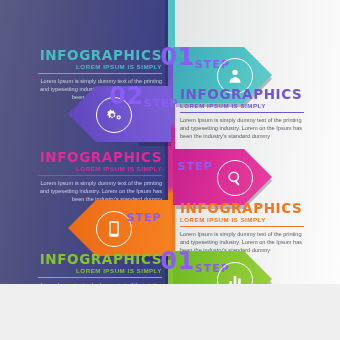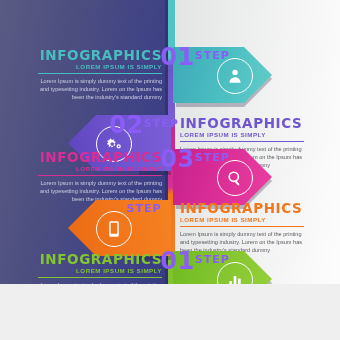--- a/index.html
+++ b/index.html
@@ -24,21 +24,21 @@
     background:linear-gradient(180deg,#51c4c8 0%,#52c2c6 17%,#6b57c8 19%,#7a5fd6 36%,
       #c9268c 38%,#d62f95 55%,#f2741c 57%,#f57d1e 74%,#7ec229 76%,#8dc63f 100%);
   }
   .spine-shadow{
     position:absolute;left:165px;top:0;width:4px;height:340px;
     background:rgba(30,30,60,.30);
   }
 
   
   .row{position:absolute;left:0;width:340px;height:68px;}
-  .r1{top:42px;} .r2{top:110px;} .r3{top:144px;} .r4{top:195px;} .r5{top:246px;}
+  .r1{top:42px;} .r2{top:81px;} .r3{top:144px;} .r4{top:195px;} .r5{top:246px;}
 
   
   .banner{position:absolute;top:5px;height:56px;}
   .banner .shade{
     position:absolute;left:0;top:4px;width:100%;height:100%;
     opacity:.28;background:#1a1a3a;
   }
   .banner .face{position:absolute;left:0;top:0;width:100%;height:100%;}
 
   
@@ -59,21 +59,21 @@
   .c2 .face{background:linear-gradient(260deg,#7b5fd8 0%,#6f55cf 45%,#5f46bd 100%);}
   .c3 .face{background:linear-gradient(105deg,#c7218c 0%,#da2d96 45%,#ec3f9f 100%);}
   .c4 .face{background:linear-gradient(260deg,#f58220 0%,#f2761b 50%,#ea6a14 100%);}
   .c5 .face{background:linear-gradient(105deg,#6fba22 0%,#83c52f 45%,#97d13c 100%);}
 
   
   .stepblk{position:absolute;top:0;height:56px;color:#8b5cf6;
     display:flex;flex-direction:row;justify-content:center;align-items:center;}
   .num{font-size:24px;font-weight:bold;line-height:20px;letter-spacing:.5px;
        font-family:"DejaVu Sans",sans-serif;}
-  .stp{font-size:11px;font-weight:bold;line-height:12px;letter-spacing:1px;margin-top:3px;
+  .stp{font-size:11px;font-weight:bold;line-height:12px;letter-spacing:1px;margin-top:12px;
        font-family:"DejaVu Sans",sans-serif;text-align:center;}
   .b-right .stepblk{left:4px;width:36px;align-items:flex-start;}
   .b-left  .stepblk{right:8px;width:38px;align-items:flex-start;}
 
   
   .iconwrap{position:absolute;top:11px;width:34px;height:34px;border-radius:50%;
     border:1.6px solid #fff;display:flex;align-items:center;justify-content:center;}
   .b-right .iconwrap{left:44px;}
   .b-left  .iconwrap{left:28px;}
   .iconwrap svg{width:18px;height:18px;fill:#ffffff;}
@@ -152,21 +152,20 @@
   <div class="row r3">
     <div class="txt txt-left">
       <div class="head h3c">INFOGRAPHICS</div>
       <div class="sub h3c">LOREM IPSUM IS SIMPLY</div>
       <div class="body">Lorem Ipsum is simply dummy text of the printing and typesetting industry. Lorem on the Ipsum has been the industry's standard dummy</div>
     </div>
     <div class="banner b-right c3">
       <div class="shade"></div>
       <div class="face"></div>
       <div class="stepblk">
-        <div class="num">03</div>
         <div class="stp">STEP</div>
       </div>
       <div class="iconwrap">
         <svg viewBox="0 0 24 24">
           <path d="M10.4 3.2a7.2 7.2 0 1 0 0 14.4 7.2 7.2 0 0 0 0-14.4zm0 2.2a5 5 0 1 1 0 10 5 5 0 0 1 0-10z"></path>
           <rect x="13.6" y="15.2" width="2.6" height="7.2" rx="1.2" transform="rotate(-42 14.9 18.8)"></rect>
         </svg>
       </div>
     </div>
   </div>

